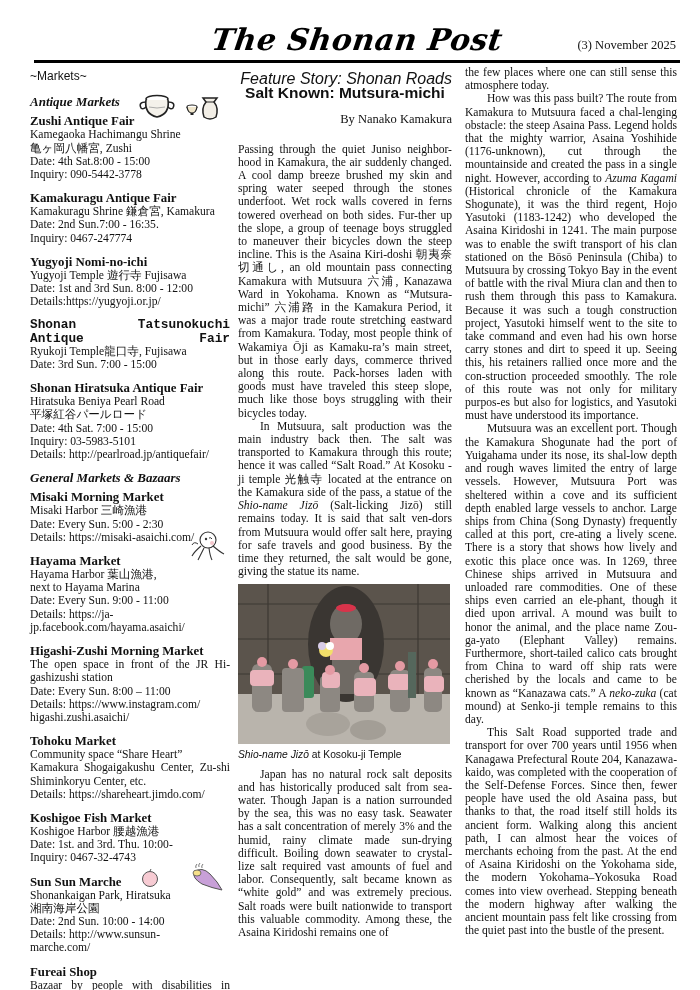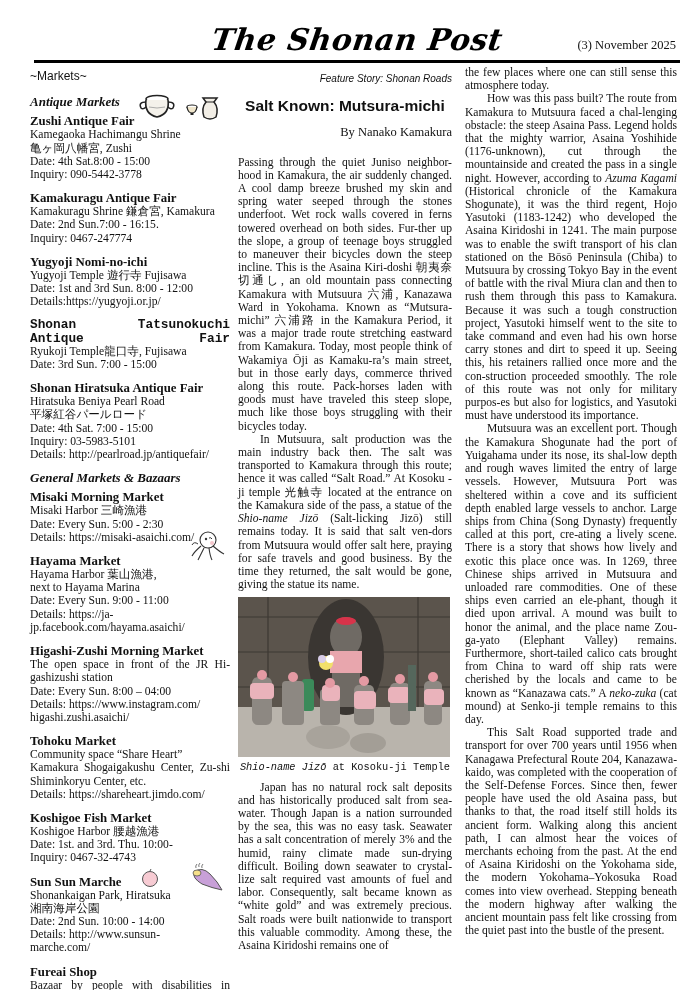--- a/index.html
+++ b/index.html
@@ -15,27 +15,27 @@
   .col-right { left: 465px; top: 66px; width: 212px; }
 
   .markets-head { font-family: "Liberation Sans", sans-serif; font-size: 12px; text-align: left; margin: 4px 0 12px 0; width: 150px; }
   .section-head { font-weight: bold; font-style: italic; font-size: 13px; margin: 2px 0 6px 0; }
   .entry { margin-bottom: 10px; }
   .entry .name { font-weight: bold; font-size: 12.8px; line-height: 14px; }
   .entry .line { display: block; }
   .entry.justify .line { text-align: justify; }
   .inline-name { font-weight: bold; font-size: 12.8px; }
 
-  .feature-tag { font-family: "Liberation Sans", sans-serif; font-style: italic; font-size: 10px; text-align: right; margin: 6px 0 14px 0; }
+  .feature-tag { font-family: "Liberation Sans", sans-serif; font-style: italic; font-size: 16px; text-align: right; margin: 6px 0 1px 0; }
   .story-title { font-family: "Liberation Sans", sans-serif; font-weight: bold; font-size: 15.5px; text-align: center; margin: 0 0 14px 0; }
   .byline { text-align: right; font-size: 12.5px; margin: 0 0 16px 0; }
   .para { text-align: justify; margin: 0; hyphens: manual; }
   .para.indent { text-indent: 22px; }
   .photo { width: 212px; height: 160px; margin: 6px 0 4px 0; display: block; }
-  .caption { font-family: Liberation Mono, monospace; font-size: 10.3px; text-align: center; margin: 0 0 6px 0; }
+  .caption { font-family: Liberation Sans, sans-serif; font-size: 10.3px; text-align: left; margin: 0 0 6px 0; }
   em { font-style: italic; }
 
   .deco { position: absolute; }
 </style>
 </head>
 <body>
 
 <div class="masthead">
   <div class="title">The Shonan Post</div>
   <div class="issue">(3) November  2025</div>
@@ -49,21 +49,21 @@
   <div class="entry">
     <div class="name">Zushi Antique Fair</div>
     <span class="line">Kamegaoka Hachimangu Shrine</span>
     <span class="line">亀ヶ岡八幡宮, Zushi</span>
     <span class="line">Date: 4th Sat.8:00 - 15:00</span>
     <span class="line">Inquiry: 090-5442-3778</span>
   </div>
   <div class="entry">
     <div class="name">Kamakuragu Antique Fair</div>
     <span class="line">Kamakuragu Shrine 鎌倉宮, Kamakura</span>
-    <span class="line">Date: 2nd Sun.7:00 - 16:15.</span>
+    <span class="line">Date: 2nd Sun.7:00 - 16:35.</span>
     <span class="line">Inquiry: 0467-247774</span>
   </div>
   <div class="entry">
     <div class="name">Yugyoji Nomi-no-ichi</div>
     <span class="line">Yugyoji Temple 遊行寺 Fujisawa</span>
     <span class="line">Date: 1st and 3rd Sun. 8:00 - 12:00</span>
     <span class="line">Details:https://yugyoji.or.jp/</span>
   </div>
   <div class="entry justify">
     <div style="text-align:justify;text-align-last:justify;font-family:Liberation Mono, monospace;"><span class="inline-name">Shonan Tatsunokuchi Antique Fair</span></div>
@@ -91,21 +91,21 @@
     <div class="name">Hayama Market</div>
     <span class="line">Hayama Harbor 葉山漁港,</span>
     <span class="line">next to Hayama Marina</span>
     <span class="line">Date: Every Sun. 9:00 - 11:00</span>
     <span class="line">Details: https://ja-</span>
     <span class="line">jp.facebook.com/hayama.asaichi/</span>
   </div>
   <div class="entry justify">
     <div class="name">Higashi-Zushi Morning Market</div>
     <span class="line">The open space in front of the JR Hi-gashizushi station</span>
-    <span class="line">Date: Every Sun. 8:00 – 04:00</span>
+    <span class="line">Date: Every Sun. 8:00 – 11:00</span>
     <span class="line">Details: https://www.instagram.com/</span>
     <span class="line">higashi.zushi.asaichi/</span>
   </div>
   <div class="entry justify">
     <div class="name">Tohoku Market</div>
     <span class="line">Community space “Share Heart”</span>
     <span class="line">Kamakura Shogaigakushu Center, Zu-shi Shiminkoryu Center, etc.</span>
     <span class="line">Details: https://shareheart.jimdo.com/</span>
   </div>
   <div class="entry">

